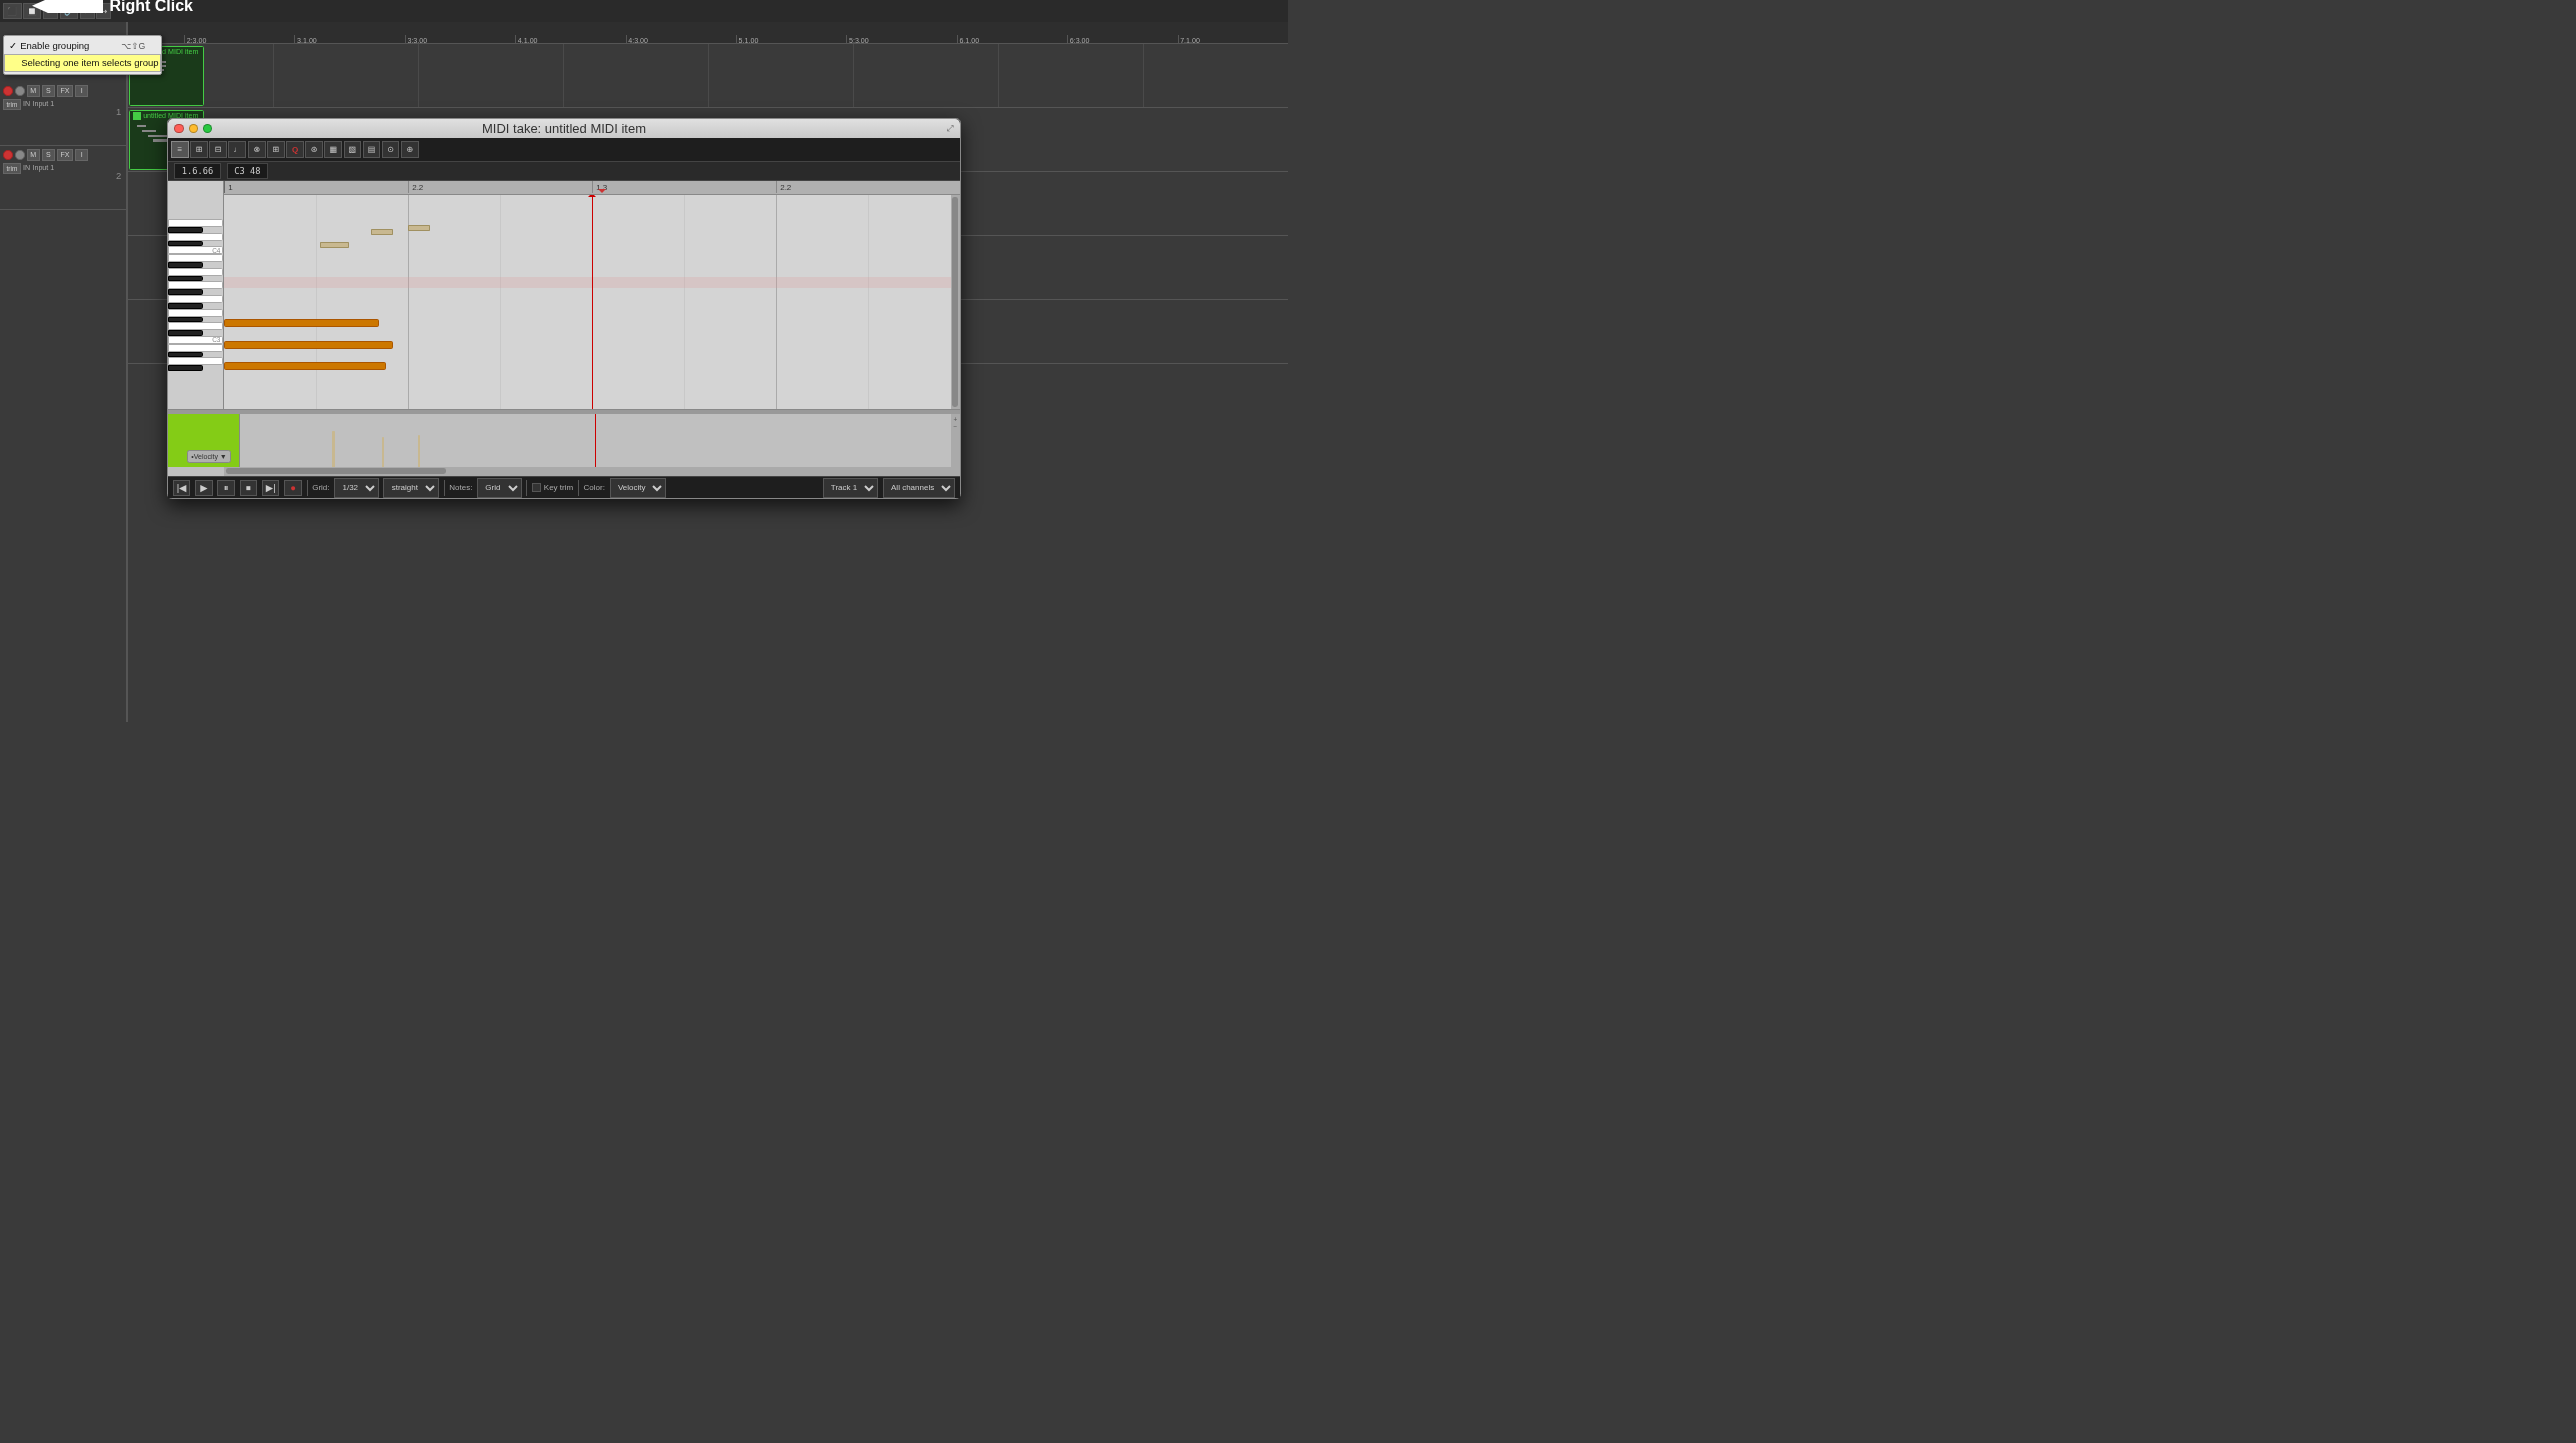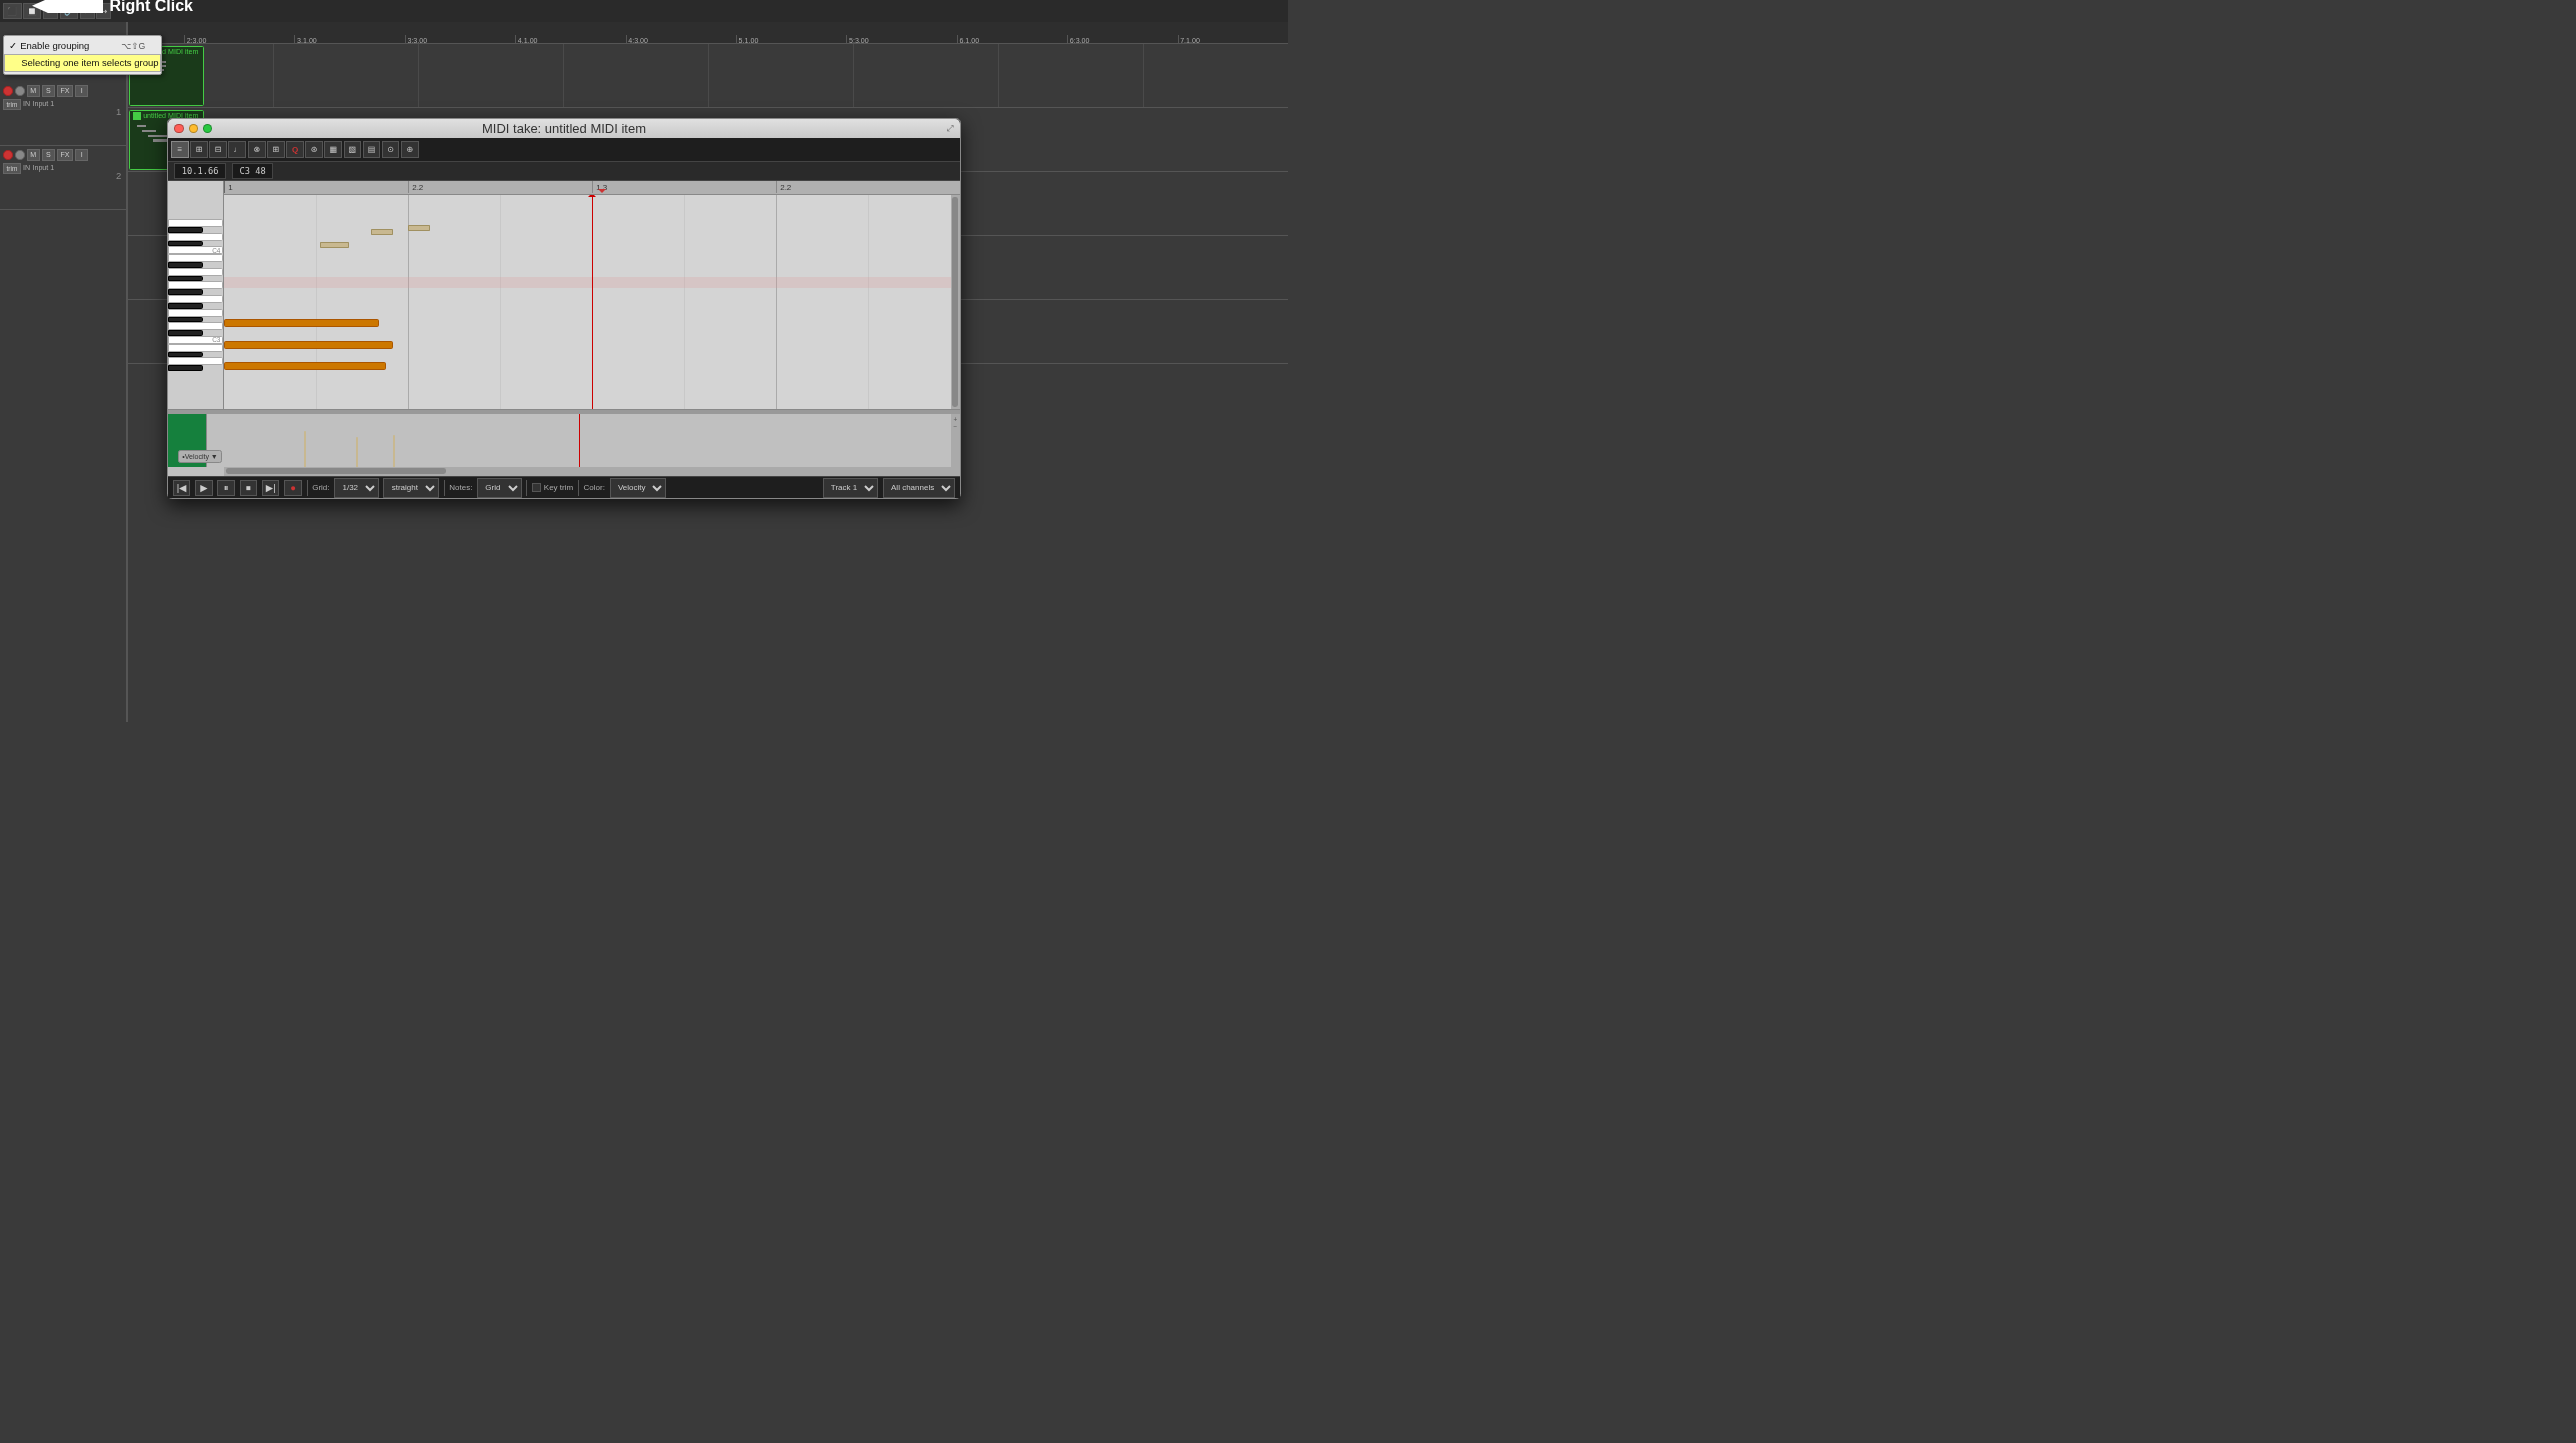--- a/index.html
+++ b/index.html
@@ -504,21 +504,21 @@
     <button class="midi-toolbar-btn" style="color:#cc3333;font-weight:bold;">Q</button>
     <button class="midi-toolbar-btn">⊛</button>
     <button class="midi-toolbar-btn">▦</button>
     <button class="midi-toolbar-btn">▧</button>
     <button class="midi-toolbar-btn">▤</button>
     <button class="midi-toolbar-btn">⊙</button>
     <button class="midi-toolbar-btn">⊕</button>
   </div>
 
   <div class="midi-position-bar">
-    <div class="pos-display">10.1.66</div>
+    <div class="pos-display">1.6.66</div>
     <div class="pos-display">C3 48</div>
   </div>
 
   <div class="midi-content">
 
     <div style="flex:1;display:flex;overflow:hidden;">
 
       <div class="piano-keyboard">
 
         <div style="flex:1;display:flex;flex-direction:column;justify-content:center;">
@@ -603,21 +603,21 @@
         </div>
       </div>
     </div>
 
     <div style="height:67px;background:#c0c0c0;border-top:1.6px solid #888;position:relative;display:flex;flex-direction:column;">
 
       <div style="height:4px;background:#999;cursor:ns-resize;"></div>
 
       <div style="flex:1;position:relative;display:flex;">
 
-        <div style="width:39px;background:#15803d;border-right:0.8px solid #888;display:flex;align-items:flex-end;padding-bottom:3.2px;padding-left:10px;">
+        <div style="width:72px;background:#84cc16;border-right:0.8px solid #888;display:flex;align-items:flex-end;padding-bottom:3.2px;padding-left:19px;">
           <div style="background:#b0b0b0;border:0.8px solid #888;border-radius:2.4px;font-size:7.1px;padding:1.6px 3.2px;color:#333;display:flex;align-items:center;gap:1.6px;">
             <span>•Velocity</span>
             <span>▼</span>
           </div>
         </div>
 
         <div style="flex:1;position:relative;">
 
           <div style="position:absolute;left:50%;top:0;bottom:0;width:0.8px;background:#cc0000;"></div>
 

